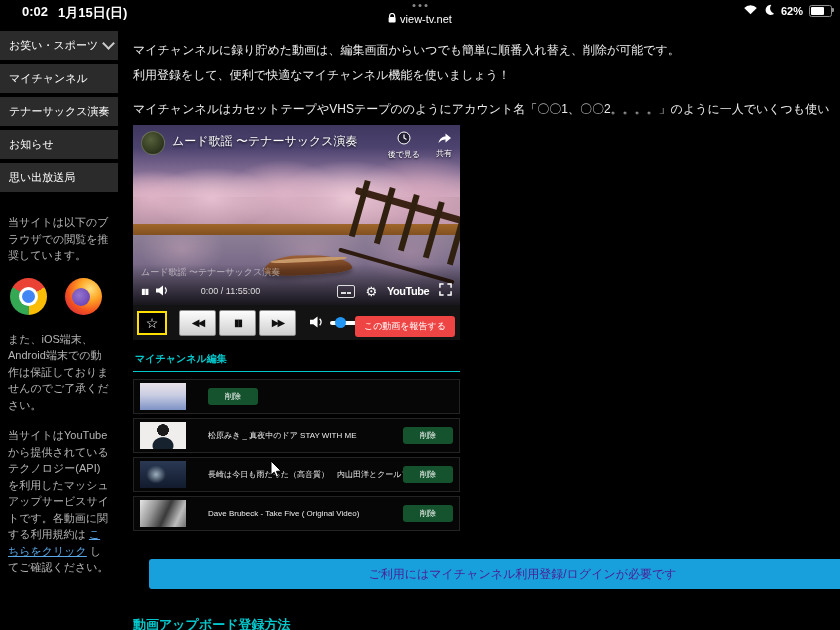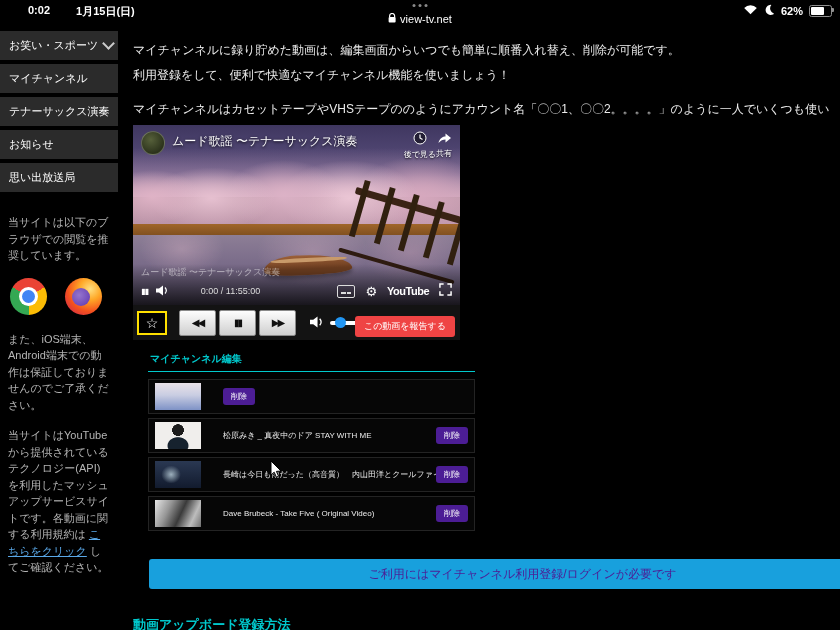--- a/index.html
+++ b/index.html
@@ -1,21 +1,21 @@
 <!DOCTYPE html>
 <html><head>
 <meta charset="utf-8">
 <style>
   html,body{margin:0;padding:0;background:#000;}
   .screen{position:relative;width:840px;height:630px;background:#000;overflow:hidden;
           font-family:"Liberation Sans","DejaVu Sans",sans-serif;-webkit-font-smoothing:antialiased;}
 
   
   .statusbar{position:absolute;left:0;top:0;width:840px;height:28px;background:#000;color:#fff;}
-  .sb-left{position:absolute;left:28px;top:4px;font-size:11px;font-weight:bold;display:flex;gap:26px;}
+  .sb-left{position:absolute;left:22px;top:4px;font-size:13px;font-weight:bold;display:flex;gap:10px;}
   .sb-dots{position:absolute;left:50%;top:4px;transform:translateX(-50%);display:flex;gap:3px;}
   .sb-dots i{width:3px;height:3px;border-radius:50%;background:#8a8a8a;}
   .sb-url{position:absolute;left:50%;top:13px;transform:translateX(-50%);display:flex;align-items:center;gap:4px;
           font-size:11px;color:#fff;}
   .sb-right{position:absolute;right:8px;top:4px;display:flex;align-items:center;gap:6px;font-size:11px;font-weight:bold;}
   .battery{position:relative;width:21px;height:10px;border:1px solid #8f8f8f;border-radius:2.5px;}
   .battery i{position:absolute;left:1px;top:1px;bottom:1px;width:60%;background:#fff;border-radius:1px;}
   .battery::after{content:"";position:absolute;right:-3px;top:2.5px;width:2px;height:4px;background:#8f8f8f;border-radius:0 1px 1px 0;}
 
   
@@ -68,21 +68,21 @@
   .boat::before{content:"";position:absolute;left:8%;top:3px;right:6%;height:4px;background:#c89a6a;border-radius:40%;}
   .pier{position:absolute;right:-12px;top:53%;width:120px;height:95px;transform:rotate(16deg);transform-origin:right top;}
   .pier .rail{height:7px;background:#3a2315;border-radius:2px;}
   .pier .rail2{height:4px;background:#2e1b10;margin-top:14px;border-radius:2px;}
   .pier .posts{display:flex;justify-content:space-between;padding:0 6px;margin-top:-16px;}
   .pier .posts i{width:6px;height:58px;background:#30200f;}
   .v-top{position:absolute;left:8px;top:6px;right:8px;display:flex;align-items:flex-start;}
   .avatar{width:22px;height:22px;border-radius:50%;flex:none;margin-right:7px;
     background:radial-gradient(circle at 40% 35%,#56603a 0%,#2c331c 70%);border:1px solid rgba(255,255,255,.25);}
   .v-title{color:#fff;font-size:12px;margin-top:2px;text-shadow:0 1px 3px rgba(0,0,0,.9);white-space:nowrap;overflow:hidden;}
-  .v-top-right{margin-left:auto;display:flex;gap:0;}
+  .v-top-right{margin-left:auto;display:flex;gap:16px;}
   .v-action{display:flex;flex-direction:column;align-items:center;gap:2px;color:#fff;font-size:8px;
     text-shadow:0 1px 2px rgba(0,0,0,.9);cursor:pointer;}
   .v-bottom{position:absolute;left:0;right:0;bottom:0;padding:2px 8px 5px;background:linear-gradient(rgba(0,0,0,0),rgba(0,0,0,.75));}
   .v-title-faint{font-size:9px;color:rgba(255,255,255,.5);margin-bottom:3px;white-space:nowrap;overflow:hidden;}
   .v-controls{display:flex;align-items:center;gap:8px;color:#fff;}
   .glyph-pause{font-size:8px;letter-spacing:-1px;cursor:pointer;}
   .v-time{font-size:9px;color:#ddd;padding-left:24px;}
   .v-right{margin-left:auto;display:flex;align-items:center;gap:10px;}
   .cc-icon{width:16px;height:11px;border:1px solid #ddd;border-radius:2px;cursor:pointer;
     background:linear-gradient(#ddd,#ddd) 3px 6px/5px 2px no-repeat,linear-gradient(#ddd,#ddd) 9px 6px/4px 2px no-repeat;}
@@ -96,35 +96,35 @@
   .transport{display:flex;gap:3px;}
   .t-btn{width:37px;height:26px;background:linear-gradient(#fdfdfd,#cfcfcf);border:1px solid #8a8a8a;border-radius:2px;
     color:#111;font-size:10px;letter-spacing:-2px;display:flex;align-items:center;justify-content:center;cursor:pointer;padding:0;}
   .vol{display:flex;align-items:center;gap:6px;margin-left:14px;}
   .vol-track{position:relative;width:92px;height:4px;background:#fff;border-radius:2px;cursor:pointer;}
   .vol-knob{position:absolute;left:5px;top:-3.5px;width:11px;height:11px;border-radius:50%;background:#2196f3;cursor:pointer;}
   .report-btn{position:absolute;right:5px;top:11px;background:#ef4444;border:none;border-radius:3px;color:#fff;
     font-size:9px;padding:4px 9px;cursor:pointer;}
 
   
-  .edit{position:absolute;left:133px;top:352px;width:327px;margin-left:15px;}
+  .edit{position:absolute;left:133px;top:352px;width:327px;}
   .edit-title{color:#00c8cc;font-size:10px;font-weight:bold;margin:0 0 5px 2px;}
   .edit-rule{border-bottom:1px solid #00c8cc;margin-bottom:7px;}
   .vrow{display:flex;align-items:center;height:33px;background:#060606;border:1px solid #232323;margin-bottom:4px;
     padding:0 6px;cursor:grab;}
   .thumb{width:46px;height:27px;flex:none;margin-right:22px;}
   .t-snow{background:linear-gradient(180deg,#e9e2e8 0%,#c9cde2 45%,#7e92c6 100%);}
   .t-portrait{background:
       radial-gradient(circle 6px at 50% 30%,#1b1b1b 95%,rgba(0,0,0,0)),
       radial-gradient(ellipse 11px 9px at 50% 88%,#16222e 90%,rgba(0,0,0,0)),#f0eeec;}
   .t-stage{background:radial-gradient(ellipse 13px 12px at 35% 50%,#9db0bd 0%,rgba(0,0,0,0) 75%),
       linear-gradient(180deg,#2a3852,#121b2e);}
   .t-bw{background:linear-gradient(115deg,#e6e6e6 0%,#969696 30%,#3a3a3a 55%,#bdbdbd 80%,#6f6f6f 100%);}
   .vtitle{flex:1;color:#ececec;font-size:8px;white-space:nowrap;overflow:hidden;}
-  .del-btn{background:#4c1d95;border:none;border-radius:3px;color:#fff;font-size:8px;padding:3px 8px;cursor:pointer;flex:none;}
+  .del-btn{background:#14532d;border:none;border-radius:3px;color:#fff;font-size:8px;padding:3px 17px;cursor:pointer;flex:none;}
 
   
   .howto{position:absolute;left:470px;width:368px;background:#333;color:#ddd;padding:13px 16px;box-sizing:border-box;}
   .howto-1{top:135px;height:200px;}
   .howto-2{top:352px;height:178px;}
   .howto h3{margin:0 0 9px;font-size:13px;color:#fff;font-weight:bold;}
   .howto .rule{border-bottom:1px solid #9a9a9a;margin-bottom:10px;}
   .howto p{margin:0;font-size:12px;line-height:1.8;white-space:pre-line;}
 
   

